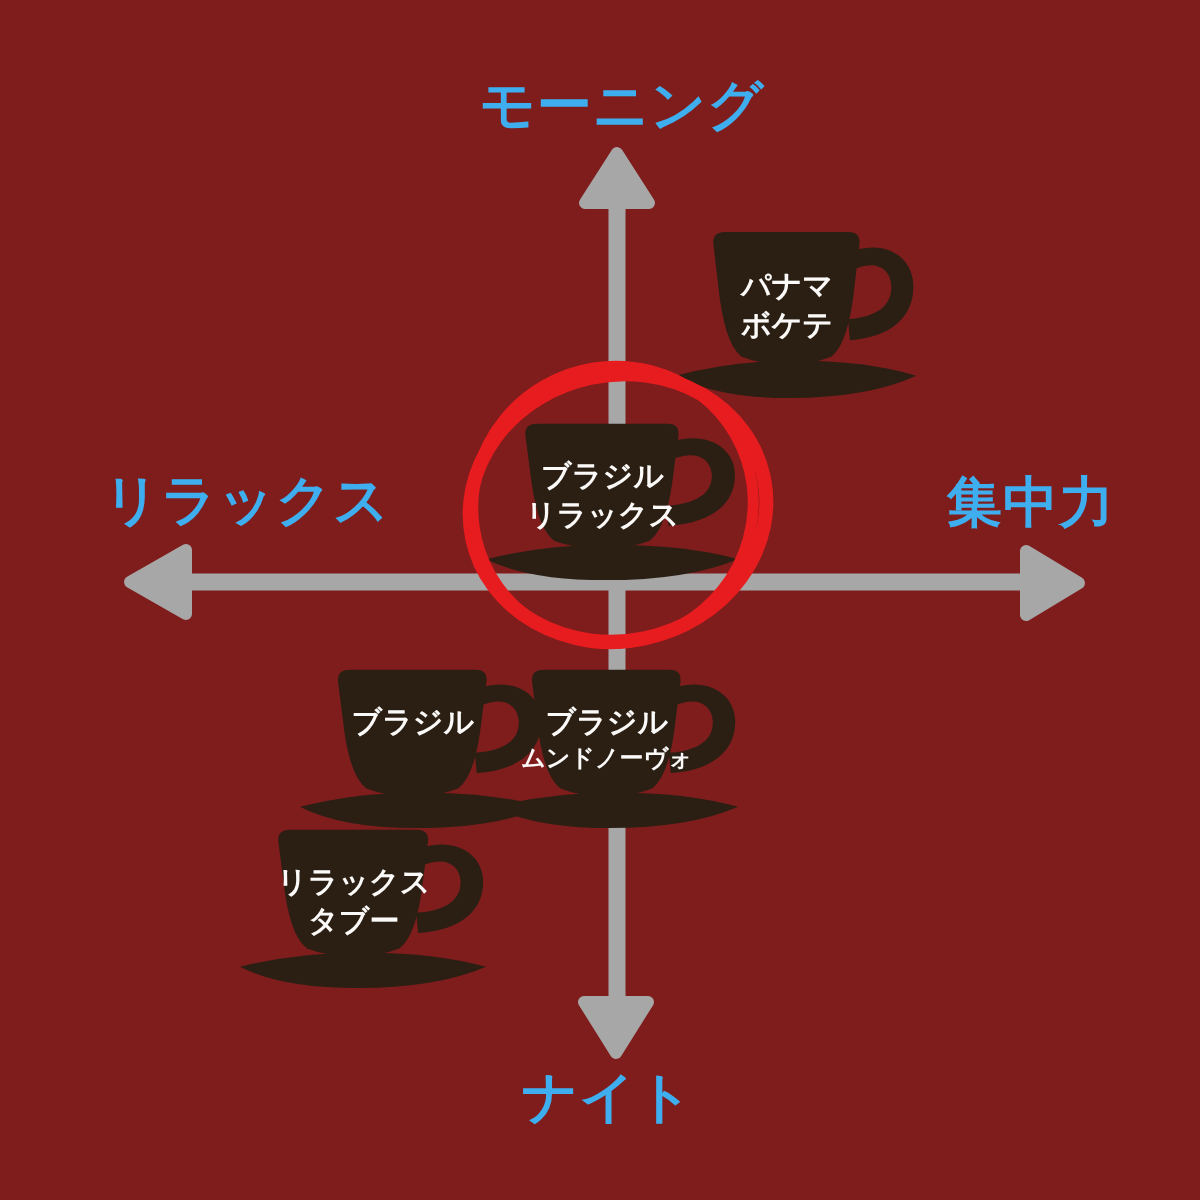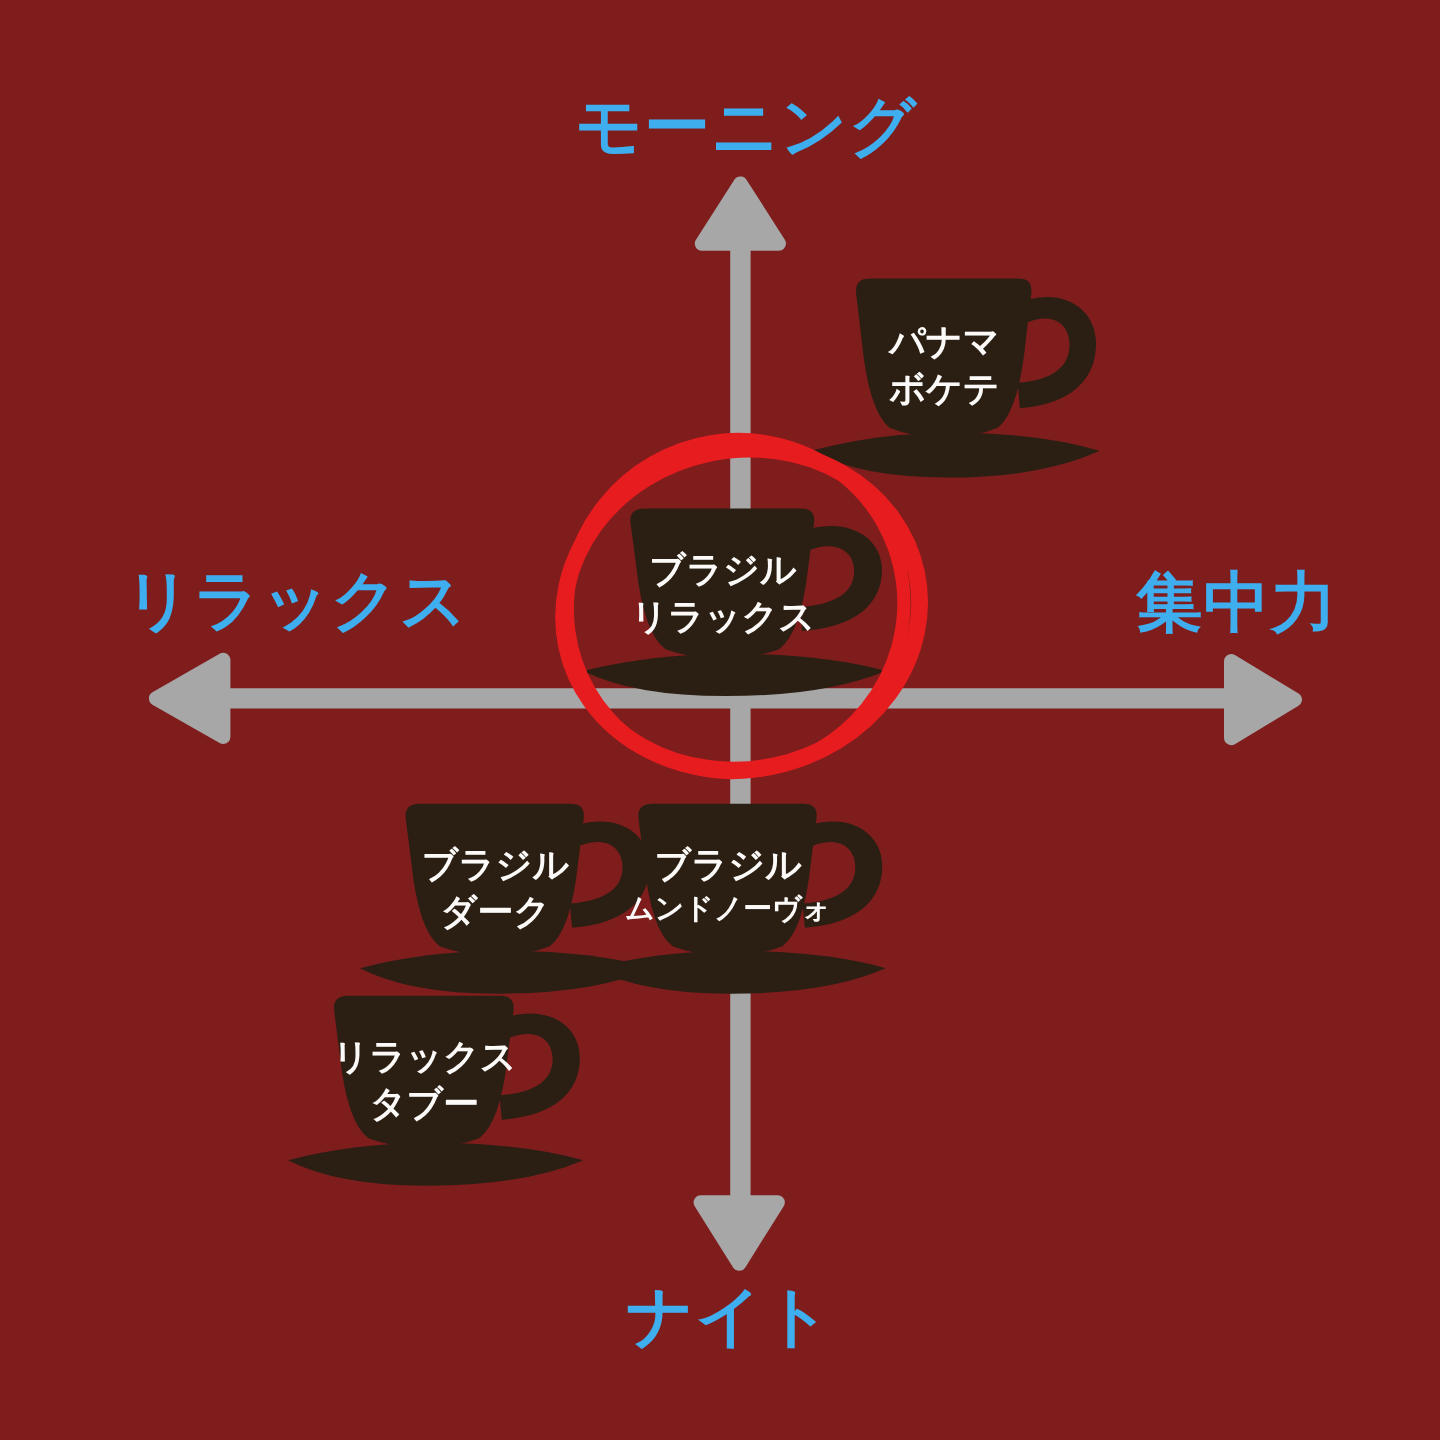--- a/index.html
+++ b/index.html
@@ -113,21 +113,20 @@
   </div>
 
   <div class="cup cup-colombia">
     <svg class="cup-art" viewBox="0 0 260 170" preserveAspectRatio="none">
       <path class="cup-fill" d="M 4,146 Q 62,131 126,131 Q 202,131 254,146 Q 204,168 122,168 Q 46,168 4,146 Z"></path>
       <path class="cup-fill" d="M 190,22 C 225,12 250,30 251,56 C 252,88 228,108 185,111 L 183,90 C 214,88 229,76 228,57 C 227,40 212,32 192,40 Z"></path>
       <path class="cup-fill" d="M 55,4 L 184,4 Q 196,4 195,16 L 190,56 Q 184,113 166,127 Q 146,135 119,135 Q 92,135 72,127 Q 54,113 48,56 L 43,16 Q 42,4 55,4 Z"></path>
     </svg>
     <div class="cup-label">
       <span class="l1">ブラジル</span>
-      <span class="l2">ダーク</span>
     </div>
   </div>
 
   <div class="cup cup-mundo">
     <svg class="cup-art" viewBox="0 0 260 170" preserveAspectRatio="none">
       <path class="cup-fill" d="M 4,146 Q 62,131 126,131 Q 202,131 254,146 Q 204,168 122,168 Q 46,168 4,146 Z"></path>
       <path class="cup-fill" d="M 190,22 C 225,12 250,30 251,56 C 252,88 228,108 185,111 L 183,90 C 214,88 229,76 228,57 C 227,40 212,32 192,40 Z"></path>
       <path class="cup-fill" d="M 55,4 L 184,4 Q 196,4 195,16 L 190,56 Q 184,113 166,127 Q 146,135 119,135 Q 92,135 72,127 Q 54,113 48,56 L 43,16 Q 42,4 55,4 Z"></path>
     </svg>
     <div class="cup-label">

